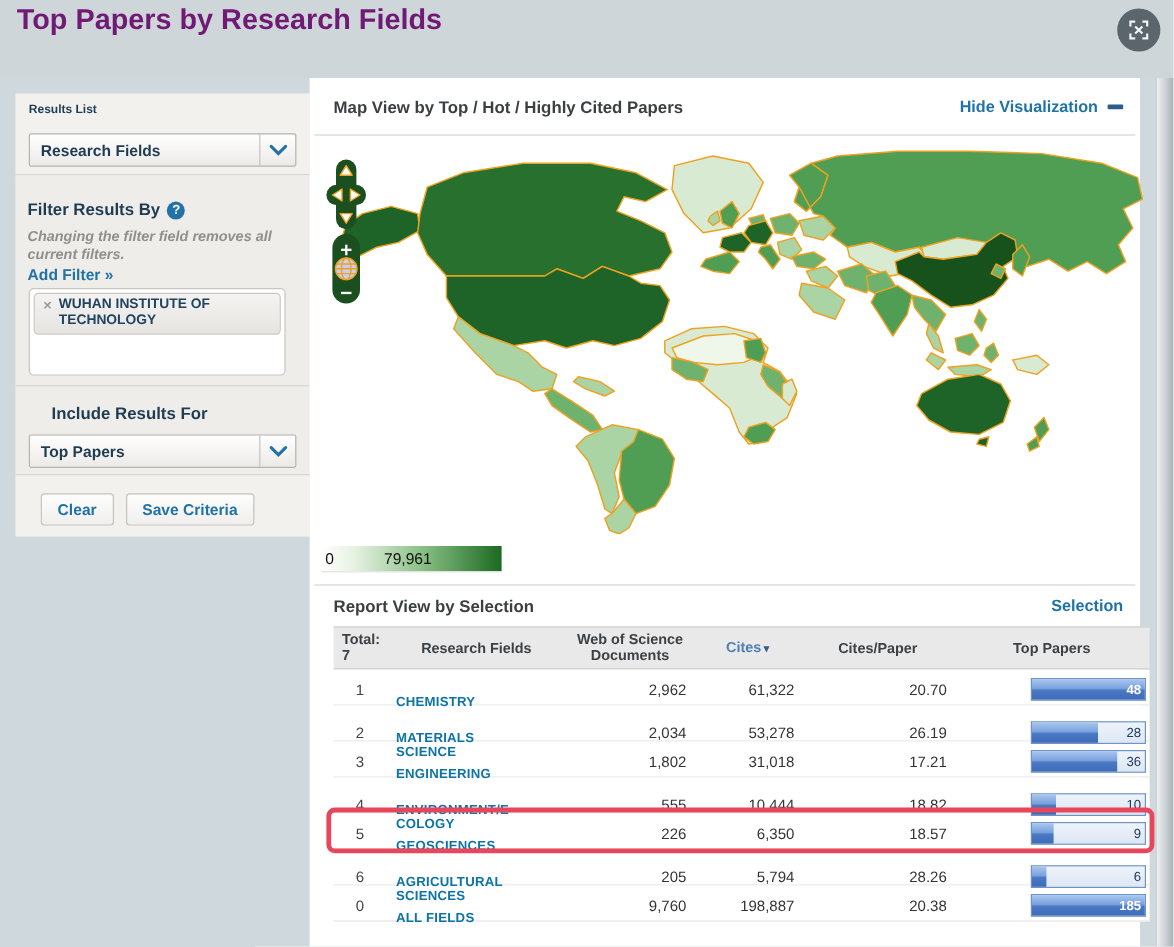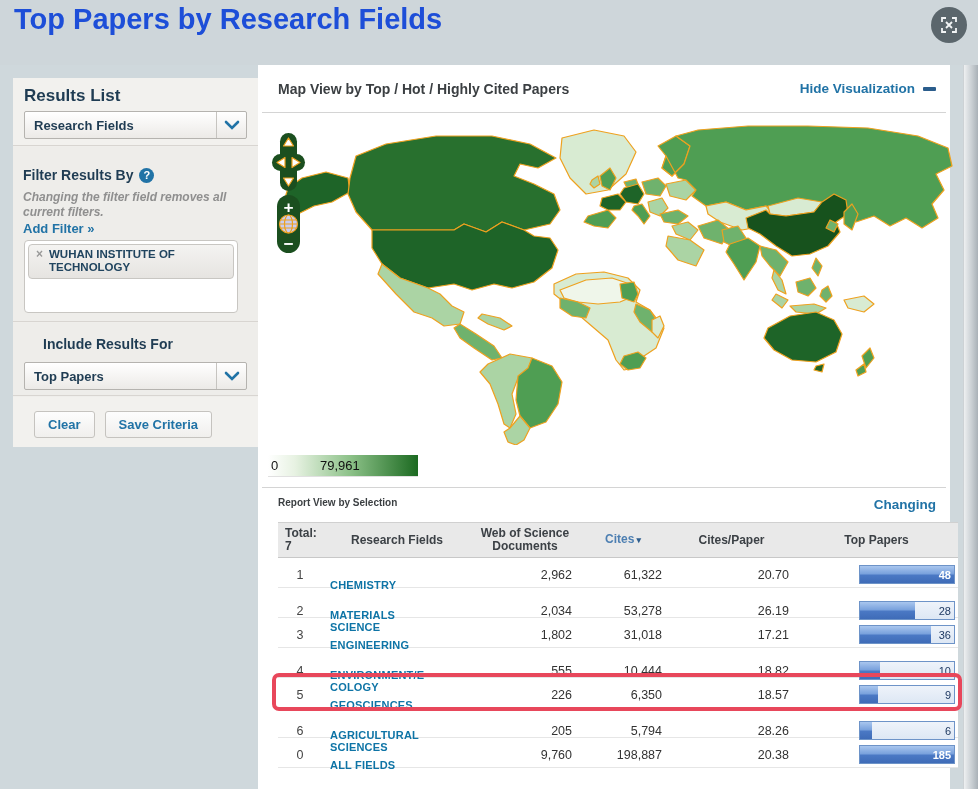--- a/index.html
+++ b/index.html
@@ -2,31 +2,31 @@
 <html><head>
 <meta charset="utf-8">
 <style>
   * { margin:0; padding:0; box-sizing:border-box; }
   html,body { width:978px; height:789px; overflow:hidden; }
   body { font-family:"Liberation Sans", sans-serif; }
   #page { position:relative; width:978px; height:789px; background:#cfd8dc; overflow:hidden; }
 
   
   .app-header { position:absolute; left:0; top:0; width:978px; height:65px; background:#ced6da; }
-  .page-title { position:absolute; left:14px; top:3px; font-size:29px; font-weight:bold; color:#1d4ed8; }
+  .page-title { position:absolute; left:14px; top:3px; font-size:24px; font-weight:bold; color:#701a75; }
   .expand-btn { position:absolute; right:11px; top:7px; width:36px; height:36px; border-radius:50%;
                 background:#5b666c; display:flex; align-items:center; justify-content:center; cursor:pointer; }
 
   
   .sidebar { position:absolute; left:13px; top:78px; width:245px; height:369px; background:#efeeeb; }
   .sb-sec1 { position:absolute; left:0; top:0; width:245px; height:68px; background:#f2f1ee; border-bottom:1px solid #d8d5d1; }
   .sb-sec2 { position:absolute; left:0; top:69px; width:245px; height:175px; background:#eeedea; border-bottom:1px solid #d8d5d1; }
   .sb-sec3 { position:absolute; left:0; top:245px; width:245px; height:73px; background:#eeedea; border-bottom:1px solid #d8d5d1; }
   .sb-sec4 { position:absolute; left:0; top:319px; width:245px; height:50px; background:#f2f1ee; }
-  .sb-label { font-size:17px; font-weight:bold; color:#1f3c53; }
+  .sb-label { font-size:10px; font-weight:bold; color:#1f3c53; }
   .sb-label-lg { font-size:14px; font-weight:bold; color:#1f3c53; display:inline-block; }
   .results-label { position:absolute; left:11px; top:8px; }
   .dropdown { position:absolute; left:11px; width:223px; height:28px; border:1px solid #b5b3af; border-radius:2px;
               background:linear-gradient(#ffffff,#eceae7); display:flex; align-items:center; cursor:pointer;
               box-shadow:inset 0 1px 0 #fff; }
   .dd1 { top:33px; } .dd2 { top:39px; }
   .dd-value { flex:1; padding-left:9px; font-size:13px; font-weight:bold; color:#1f3c53; white-space:nowrap; overflow:hidden; }
   .dd-arrow-zone { width:30px; height:100%; border-left:1px solid #c6c4c0; display:flex; align-items:center; justify-content:center; }
   .filter-title-row { position:absolute; left:10px; top:88px; }
   .help-icon { display:inline-block; width:15px; height:15px; border-radius:50%; background:#2173a6; color:#fff;
@@ -52,21 +52,21 @@
                cursor:pointer; display:flex; align-items:center; }
   .minus-bar { display:inline-block; width:13px; height:4px; background:#2b5d8c; border-radius:1px; margin-left:8px; }
   .viz-divider { position:absolute; left:4px; right:4px; top:47px; border-top:1px solid #d4d4d4; }
   .map-wrap { position:absolute; left:10px; top:53px; width:692px; height:327px; }
   .legend { position:absolute; left:10px; top:390px; width:150px; height:22px;
             background:linear-gradient(90deg,#ffffff 0%,#e7f2e2 18%,#8cc188 55%,#1c6a21 100%);
             border-bottom:1px solid #e0e0e0; }
   .legend-min { position:absolute; left:3px; top:3px; font-size:13px; color:#111; }
   .legend-max { position:absolute; left:52px; top:3px; font-size:13px; color:#111; }
   .report-divider { position:absolute; left:4px; right:4px; top:422px; border-top:1px solid #d4d4d4; }
-  .report-title { position:absolute; left:20px; top:432px; font-size:10px; font-weight:bold; color:#3b3f42; }
+  .report-title { position:absolute; left:20px; top:432px; font-size:14px; font-weight:bold; color:#3b3f42; }
   .customize-link { position:absolute; right:14px; top:432px; font-size:13.5px; font-weight:bold; color:#2173a6; cursor:pointer; }
 
   
   .table { position:absolute; left:20px; top:457px; width:680px; }
   .thead, .tr { display:grid; grid-template-columns:44px 150px 106px 90px 127px 163px; align-items:center; }
   .thead { height:36px; background:#e9e9e9; border-top:1px solid #d0d0d0; border-bottom:1px solid #c8c8c8;
            font-size:12px; font-weight:bold; color:#3c4146; }
   .th { text-align:center; line-height:13px; cursor:pointer; }
   .th-total { text-align:left; padding-left:7px; cursor:default; }
   .th-cites { color:#4d7fb2; }
@@ -258,21 +258,21 @@
       </svg>
     </div>
 
     <div class="legend">
       <span class="legend-min">0</span>
       <span class="legend-max">79,961</span>
     </div>
 
     <div class="report-divider"></div>
     <div class="report-title">Report View by Selection</div>
-    <div class="customize-link">Changing</div>
+    <div class="customize-link">Selection</div>
 
     <div class="table">
       <div class="thead">
         <div class="th th-total">
           <span>Total:</span><br>
           <span>7</span>
         </div>
         <div class="th">Research Fields</div>
         <div class="th">Web of Science Documents</div>
         <div class="th th-cites">

